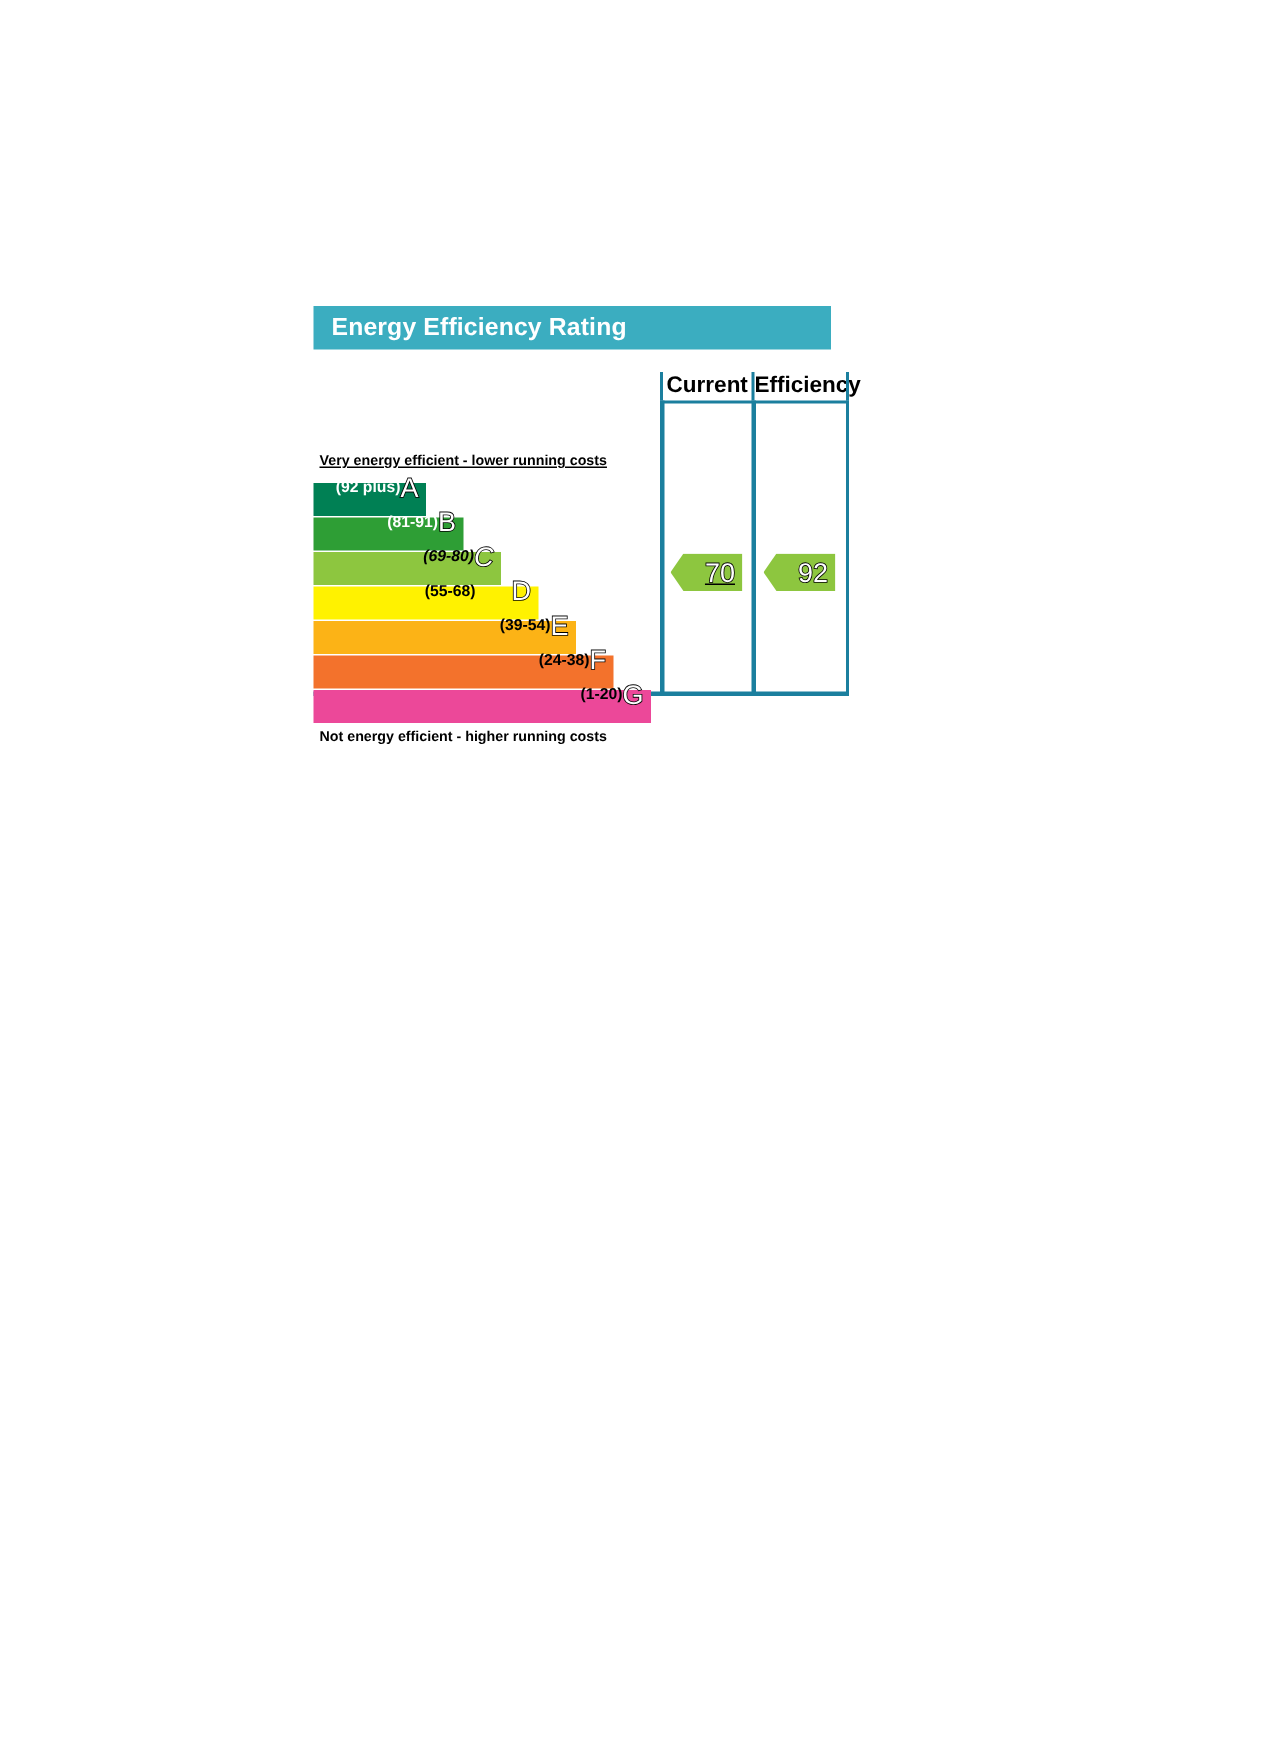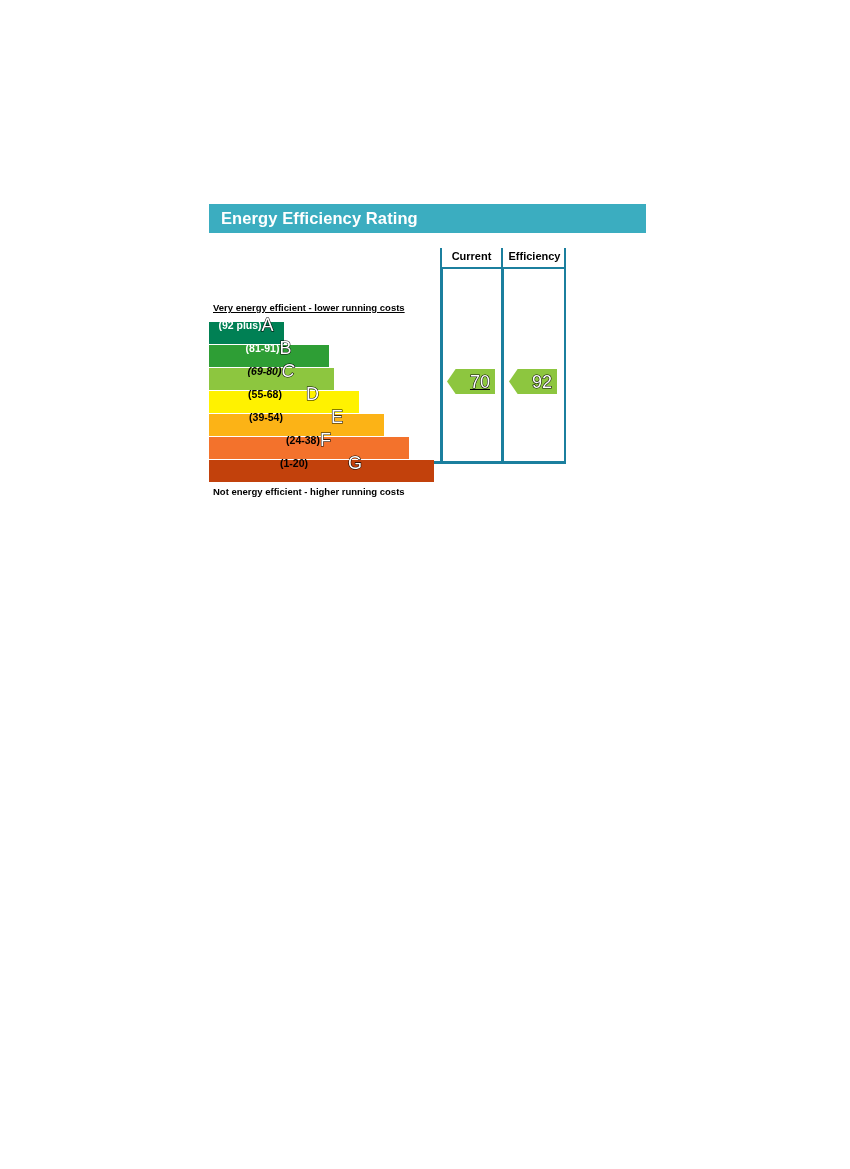--- a/index.html
+++ b/index.html
@@ -18,21 +18,21 @@
   
   #epc-widget {
     position: absolute;
     left: 209px;
     top: 204px;
     width: 367px;
   }
 
   
   .epc-header {
-    width: 437px;
+    width: 345px;
     height: 29px;
     background: #3badc0;
     box-sizing: border-box;
     padding-left: 12px;
     display: flex;
     align-items: center;
   }
   .epc-header-title {
     color: #ffffff;
     font-size: 16.5px;
@@ -47,21 +47,21 @@
     width: 357px;
     height: 215px;
     margin-top: 15px;
   }
 
   
   .col-head {
     position: absolute;
     top: 0;
     height: 17px;
-    font-size: 11px;
+    font-size: 15px;
     font-weight: bold;
     color: #000;
     text-align: center;
     line-height: 17px;
     box-sizing: border-box;
   }
   .col-head.current   { left: 232px; width: 61px; }
   .col-head.potential { left: 294px; width: 63px; }
 
   
@@ -102,55 +102,55 @@
     top: 74px;
     width: 228px;
   }
   .band {
     position: relative;
     height: 21.5px;
     margin-bottom: 1.5px;
     box-sizing: border-box;
     display: flex;
     align-items: center;
-    justify-content: center;
+    justify-content: flex-end;
     padding: 0 3px 16px 4px;
   }
   .band-range {
     font-size: 10.5px;
     font-weight: bold;
     color: #000;
     line-height: 1;
   }
   .band-range.light { color: #ffffff; }
   .band-letter {
     font-size: 18px;
     font-weight: normal;
     color: #ffffff;
     line-height: 1;
     padding-right: 2px;
     -webkit-text-stroke: 1.1px #000;
     paint-order: stroke fill;
   }
 
   .band.a { width: 75px;  background: #008054; }
-  .band.b { width: 120px; background: #19b459; }
+  .band.b { width: 100px; background: #19b459; }
   .band.c { width: 125px; background: #8dce46; font-style: italic; }
   .band.d { width: 150px; background: #ffed00; gap: 24px; }
-  .band.e { width: 175px; background: #fcaa65; gap: 48px; }
+  .band.e { width: 175px; background: #fcaa65; }
   .band.f { width: 200px; background: #ef8023; }
   .band.g { width: 225px; background: #e9153b; }
 
   .band.a { background: #008054; }
   .band.b { background: #2e9e35; }
   .band.c { background: #8dc63f; }
   .band.d { background: #fff200; }
   .band.e { background: #fcb316; }
   .band.f { background: #f3722c; }
-  .band.g { background: #c2410c; gap: 40px; }
+  .band.g { background: #ec4899; }
 
   
   .rating-arrow {
     position: absolute;
     height: 25px;
     width: 48px;
     background: #8dc63f;
     display: flex;
     align-items: center;
     justify-content: flex-end;

